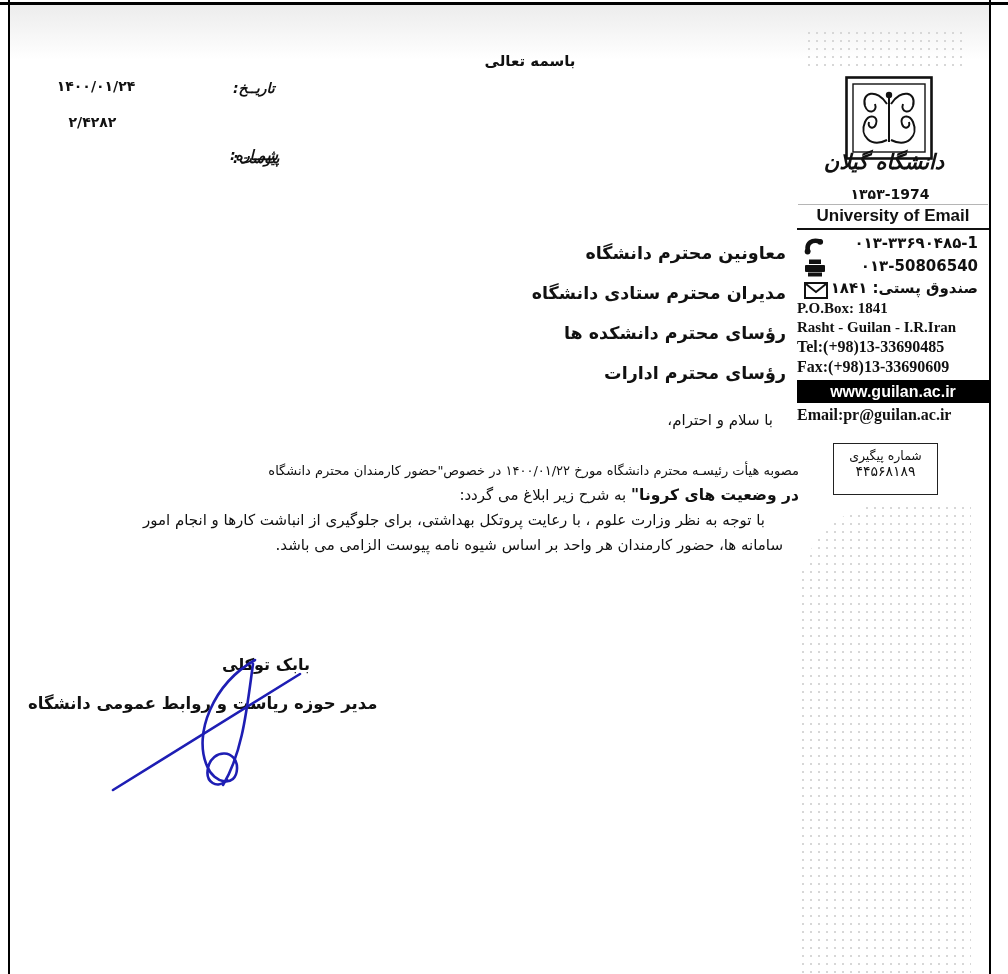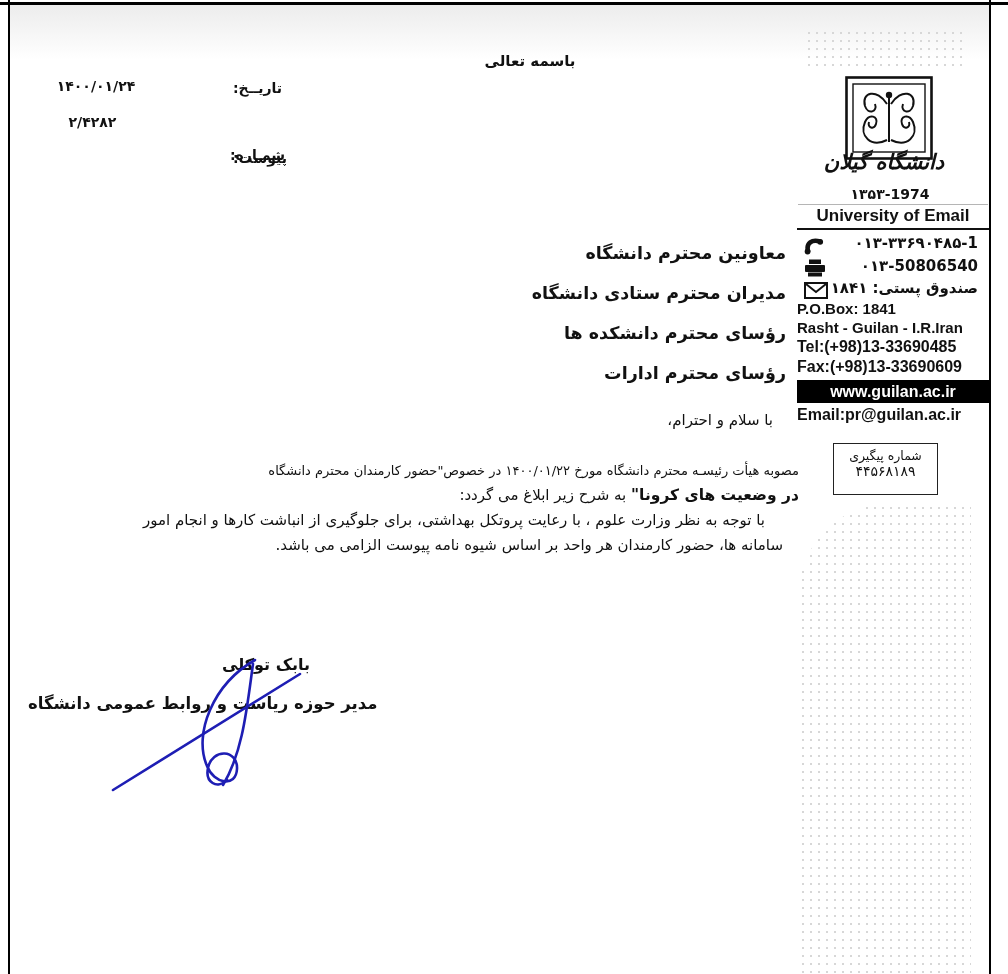--- a/index.html
+++ b/index.html
@@ -11,21 +11,21 @@
   .frame-top    { top:2px; left:0; width:1008px; height:3px; background:#000; }
   .frame-left   { top:0; left:8px; width:2px; height:974px; background:#000; }
   .frame-right  { top:0; left:989px; width:2px; height:974px; background:#000; }
   .page-shade   { top:5px; left:10px; width:979px; height:55px;
                   background:linear-gradient(180deg, rgba(170,170,170,.22), rgba(255,255,255,0)); }
   .bold { font-weight:bold; }
 
   .basmala { top:52px; left:430px; width:200px; text-align:center;
              font-weight:bold; font-size:15px; }
 
-  .meta-label { font-weight:bold; font-size:14px; direction:rtl; }
+  .meta-label { font-weight:bold; font-size:14px; direction:rtl;font-style:italic; }
   .meta-value { font-size:14px; font-weight:bold; text-align:center; }
 
   .recipients { top:240px; right:222px; text-align:right; direction:rtl; }
   .recipient  { font-weight:bold; font-size:17.5px; height:40px; line-height:26px; }
 
   .salutation { top:411px; right:235px; direction:rtl; font-size:15px; }
 
   .body-block { top:458px; right:209px; width:750px; direction:rtl; text-align:right; }
   .body-line  { font-size:15px; line-height:25px; }
   .bl1 { font-weight:normal; font-size:13px; }
@@ -52,21 +52,21 @@
   .uni-en     { top:206px; left:797px; width:192px; text-align:center;
                 font-family:"Liberation Sans", sans-serif; font-weight:bold; font-size:17px; }
   .rule-thick { top:228px; left:797px; width:192px; height:2px; background:#111; }
 
   .c-row  { left:797px; width:181px; text-align:right; direction:rtl;
             font-weight:bold; font-size:15px; }
   .c-icon { left:804px; }
   .r-tel-fa { top:234px; } .i-tel { top:237px; }
   .r-fax-fa { top:257px; } .i-fax { top:259px; }
   .r-pob-fa { top:279px; } .i-env { top:282px; }
-  .en-row { left:797px; font-family:Liberation Sans, sans-serif;
+  .en-row { left:797px; font-family:Liberation Serif, serif;
             font-weight:bold; font-size:15px; white-space:nowrap; }
   .r-pob-en { top:300px; }
   .r-addr   { top:319px; }
   .r-tel-en { top:338px; font-size:16px; }
   .r-fax-en { top:358px; font-size:16px; }
   .www-bar  { top:380px; left:797px; width:192px; height:23px; background:#000;
               color:#fff; text-align:center; font-family:"Liberation Sans", sans-serif;
               font-weight:bold; font-size:16px; line-height:23px; }
   .r-email  { top:406px; font-size:16px; }
 

